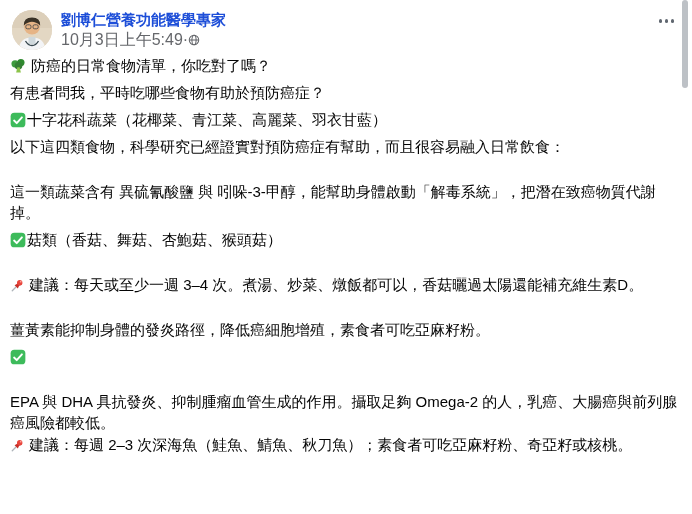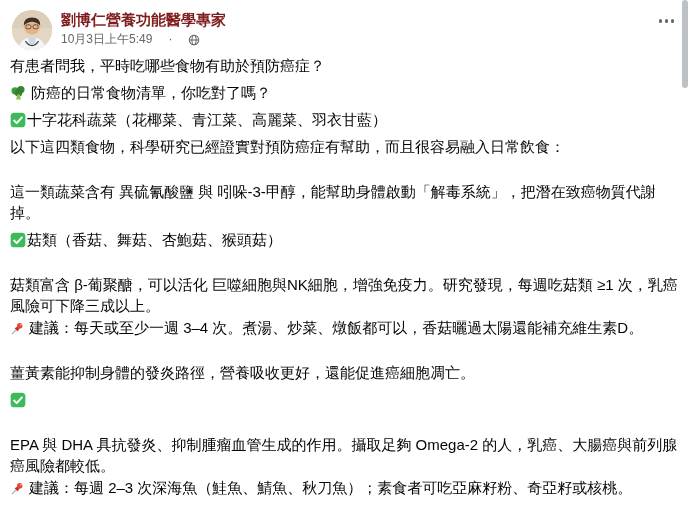--- a/index.html
+++ b/index.html
@@ -4,22 +4,22 @@
 <style>
   html,body{margin:0;padding:0;background:#fff;}
   .screen{
     position:relative;width:692px;height:514px;background:#ffffff;overflow:hidden;
     font-family:"Liberation Sans","DejaVu Sans",sans-serif;color:#050505;
   }
   
   .header{display:flex;align-items:flex-start;padding:10px 16px 2px 12px;}
   .avatar{width:40px;height:40px;border-radius:50%;overflow:hidden;flex:none;cursor:pointer;background:#e7dccc;}
   .hdr-text{margin-left:9px;flex:1;min-width:0;}
-  .author{font-size:15px;font-weight:700;line-height:20px;color:#7f1d1d;cursor:pointer;}
-  .meta{font-size:12px;color:#65676B;display:flex;align-items:center;gap:16px;margin-top:1px;line-height:17px;}
+  .author{font-size:15px;font-weight:700;line-height:20px;color:#1d4ed8;cursor:pointer;}
+  .meta{font-size:16px;color:#65676B;display:flex;align-items:center;gap:0;margin-top:1px;line-height:17px;}
   .meta .ts{cursor:pointer;}
   .globe{display:inline-flex;align-items:center;}
   .more{position:absolute;top:13px;right:16px;display:flex;gap:2.5px;padding:6px 2px;cursor:pointer;align-items:center;}
   .more .d{width:3.5px;height:3.5px;border-radius:50%;background:#606770;}
   
   .content{padding:3px 14px 0 10px;font-size:15px;line-height:21px;}
   .para{margin-bottom:6px;}
   .sec-body{margin-bottom:6px;margin-top:24px;}
   .icn{display:inline-block;vertical-align:-2.5px;margin-right:4px;line-height:0;}
   .icn.check{margin-right:1px;}
@@ -63,50 +63,49 @@
       </div>
     </div>
     <div class="more" title="">
       <span class="d"></span>
         <span class="d"></span>
         <span class="d"></span>
     </div>
   </div>
 
   <div class="content" id="post-content">
-      <div class="para"><span>有患者問我，平時吃哪些食物有助於預防癌症？</span></div>
       <div class="para"><span class="icn"><svg width="17" height="17" viewBox="0 0 20 20">
             <circle cx="6" cy="8" r="4.3" fill="#3e9b3e"></circle>
             <circle cx="12.8" cy="6.6" r="4.3" fill="#2f8a2f"></circle>
             <circle cx="10" cy="10.4" r="4.5" fill="#357f35"></circle>
             <path d="M8.7 12.2 L7.2 18.2 h5.6 L11.3 12.2 Z" fill="#8bc34a"></path>
           </svg></span><span>防癌的日常食物清單，你吃對了嗎？</span></div>
+      <div class="para"><span>有患者問我，平時吃哪些食物有助於預防癌症？</span></div>
       <div class="para"><span class="icn check"><svg width="16" height="16" viewBox="0 0 20 20">
             <rect x="0.8" y="0.8" width="18.4" height="18.4" rx="4.6" fill="#3dbb5b"></rect>
             <path d="M5.1 10.7 l3.3 3.2 6.5-7.2" stroke="#fff" stroke-width="2.4" fill="none" stroke-linecap="round" stroke-linejoin="round"></path>
           </svg></span><span>十字花科蔬菜（花椰菜、青江菜、高麗菜、羽衣甘藍）</span></div>
       <div class="para"><span>以下這四類食物，科學研究已經證實對預防癌症有幫助，而且很容易融入日常飲食：</span></div>
       <div class="sec-body">
         <div>這一類蔬菜含有 異硫氰酸鹽 與 吲哚-3-甲醇，能幫助身體啟動「解毒系統」，把潛在致癌物質代謝掉。</div>
       </div>
       <div class="para"><span class="icn check"><svg width="16" height="16" viewBox="0 0 20 20">
             <rect x="0.8" y="0.8" width="18.4" height="18.4" rx="4.6" fill="#3dbb5b"></rect>
             <path d="M5.1 10.7 l3.3 3.2 6.5-7.2" stroke="#fff" stroke-width="2.4" fill="none" stroke-linecap="round" stroke-linejoin="round"></path>
           </svg></span><span>菇類（香菇、舞菇、杏鮑菇、猴頭菇）</span></div>
       <div class="sec-body">
-        <div>菇類富含 β-葡聚醣，可以活化 巨噬細胞與NK細胞，增強免疫力。研究發現，每週吃菇類 ≥1 次，乳癌風險可下降三成以上。</div>
         <div class="tip-line"><span class="icn"><svg width="15" height="15" viewBox="0 0 20 20">
               <path d="M3 17 L8 12" stroke="#aeb4ba" stroke-width="1.7" stroke-linecap="round"></path>
               <path d="M8.2 11.8 L10.4 13.9 12.2 10.4 16 9 11 4 9.6 7.8 6.1 9.7 Z" fill="#c62f28"></path>
               <circle cx="13" cy="6.2" r="3.6" fill="#e8453c"></circle>
               <circle cx="14.3" cy="4.9" r="1.2" fill="#ff9d96"></circle>
             </svg></span><span>建議：每天或至少一週 3–4 次。煮湯、炒菜、燉飯都可以，香菇曬過太陽還能補充維生素D。</span></div>
       </div>
       <div class="sec-body">
-        <div>薑黃素能抑制身體的發炎路徑，營養吸收更好，還能促進癌細胞凋亡。</div>
+        <div>薑黃素能抑制身體的發炎路徑，降低癌細胞增殖，素食者可吃亞麻籽粉。</div>
       </div>
       <div class="para"><span class="icn check"><svg width="16" height="16" viewBox="0 0 20 20">
             <rect x="0.8" y="0.8" width="18.4" height="18.4" rx="4.6" fill="#3dbb5b"></rect>
             <path d="M5.1 10.7 l3.3 3.2 6.5-7.2" stroke="#fff" stroke-width="2.4" fill="none" stroke-linecap="round" stroke-linejoin="round"></path>
           </svg></span></div>
       <div class="sec-body">
         <div>EPA 與 DHA 具抗發炎、抑制腫瘤血管生成的作用。攝取足夠 Omega-2 的人，乳癌、大腸癌與前列腺癌風險都較低。</div>
         <div class="tip-line"><span class="icn"><svg width="15" height="15" viewBox="0 0 20 20">
               <path d="M3 17 L8 12" stroke="#aeb4ba" stroke-width="1.7" stroke-linecap="round"></path>
               <path d="M8.2 11.8 L10.4 13.9 12.2 10.4 16 9 11 4 9.6 7.8 6.1 9.7 Z" fill="#c62f28"></path>

